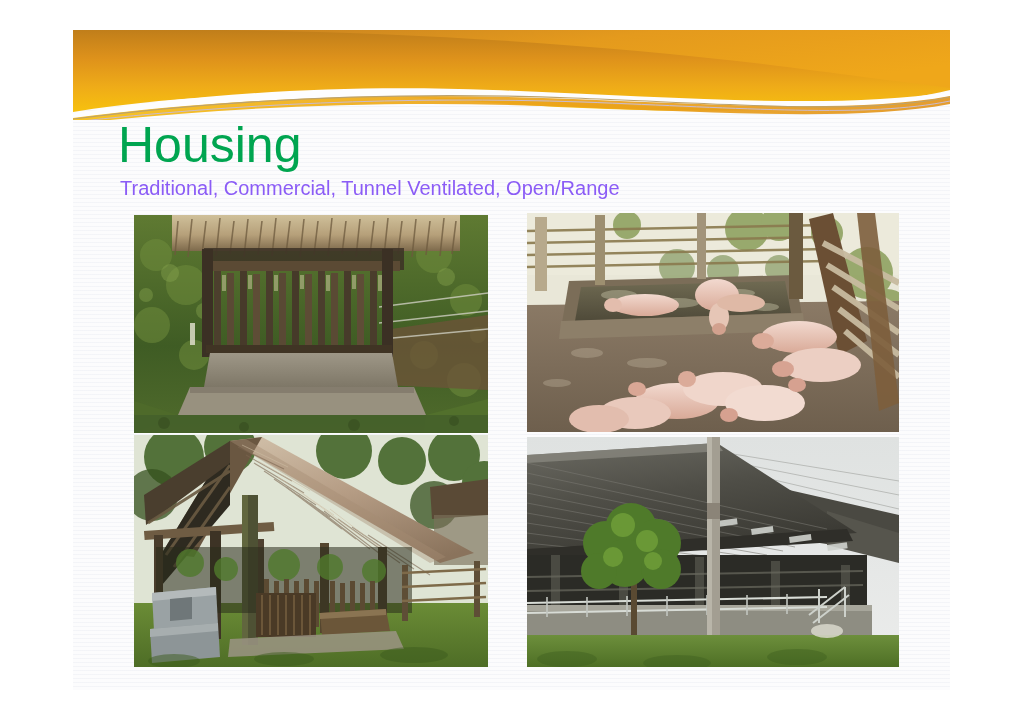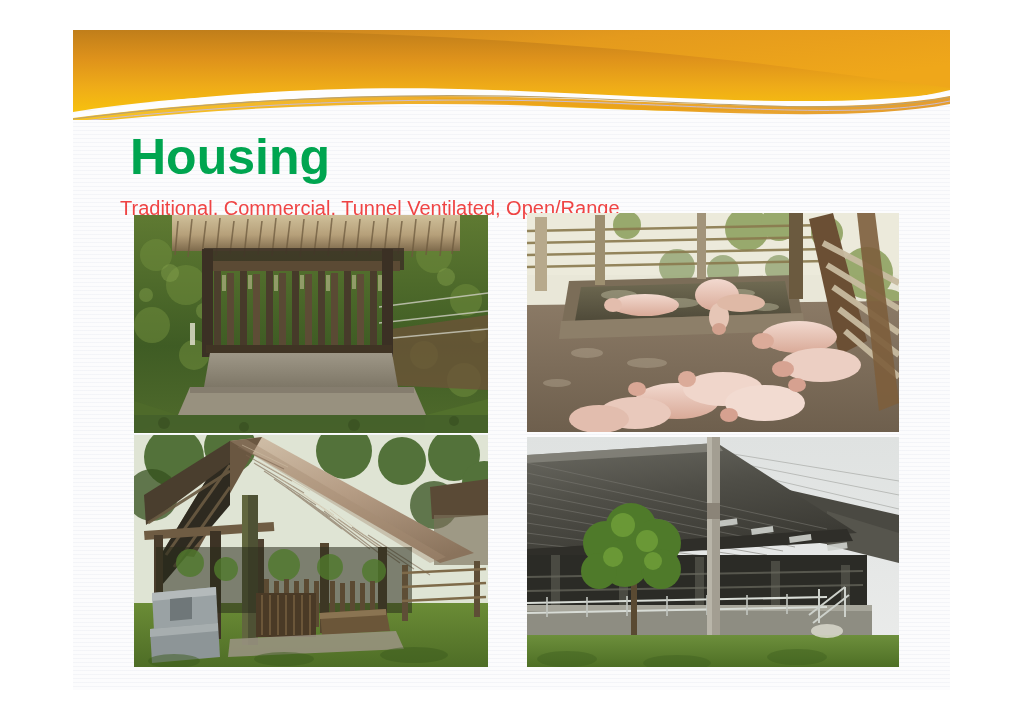--- a/index.html
+++ b/index.html
@@ -53,32 +53,32 @@
   #title-block {
     position: absolute;
     left: 45px;
     top: 88px;
     width: 800px;
   }
   #page-title {
     font-family: "Liberation Sans", sans-serif;
     font-size: 50px;
     line-height: 54px;
-    font-weight: 700;
+    font-weight: 400;
     color: #00A550;
     letter-spacing: 0px;
-    margin: 12px;
+    margin: 0;
     white-space: nowrap;
   }
   #page-subtitle {
     font-family: "Liberation Sans", sans-serif;
     font-size: 20px;
     line-height: 24px;
     font-weight: 400;
-    color: #ef4444;
+    color: #8b5cf6;
     margin: 4px 0 0 2px;
     white-space: nowrap;
   }
 
   
   .photo {
     position: absolute;
     overflow: hidden;
     background: #b9b6a8;
   }

